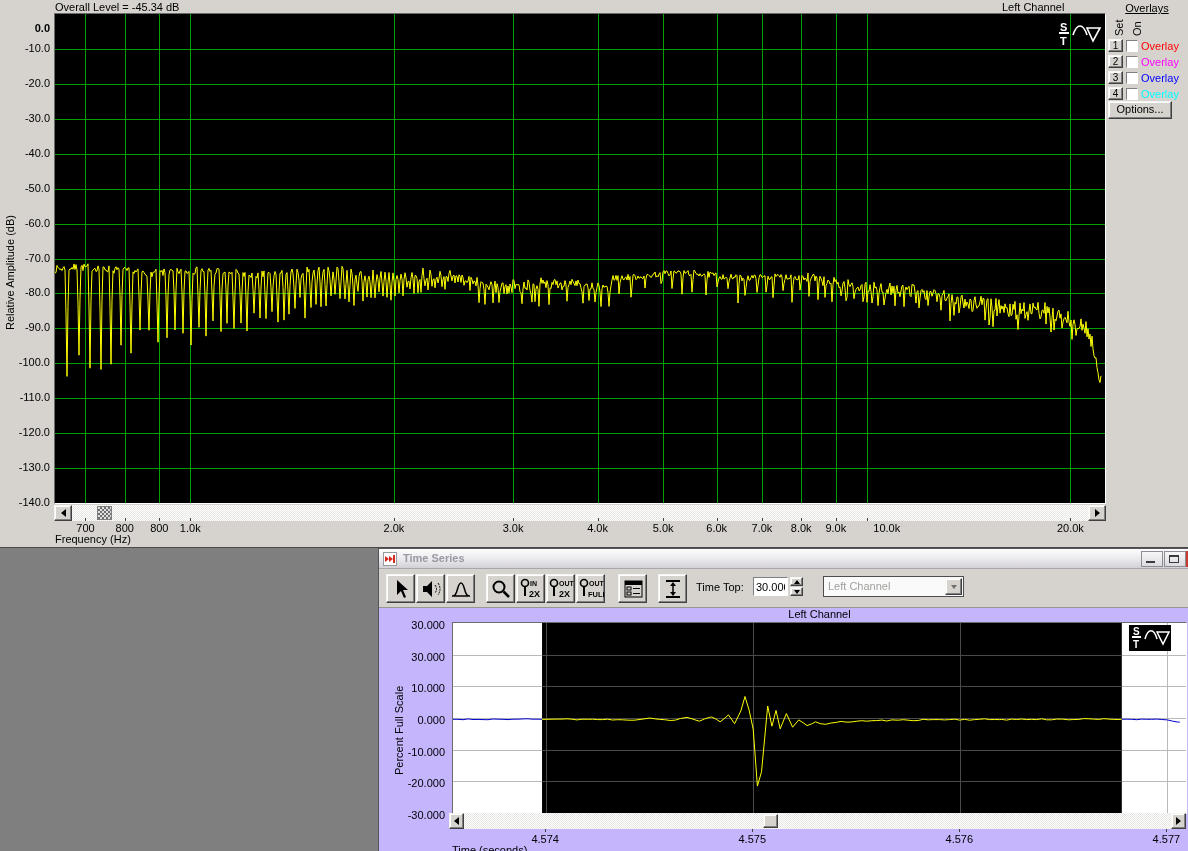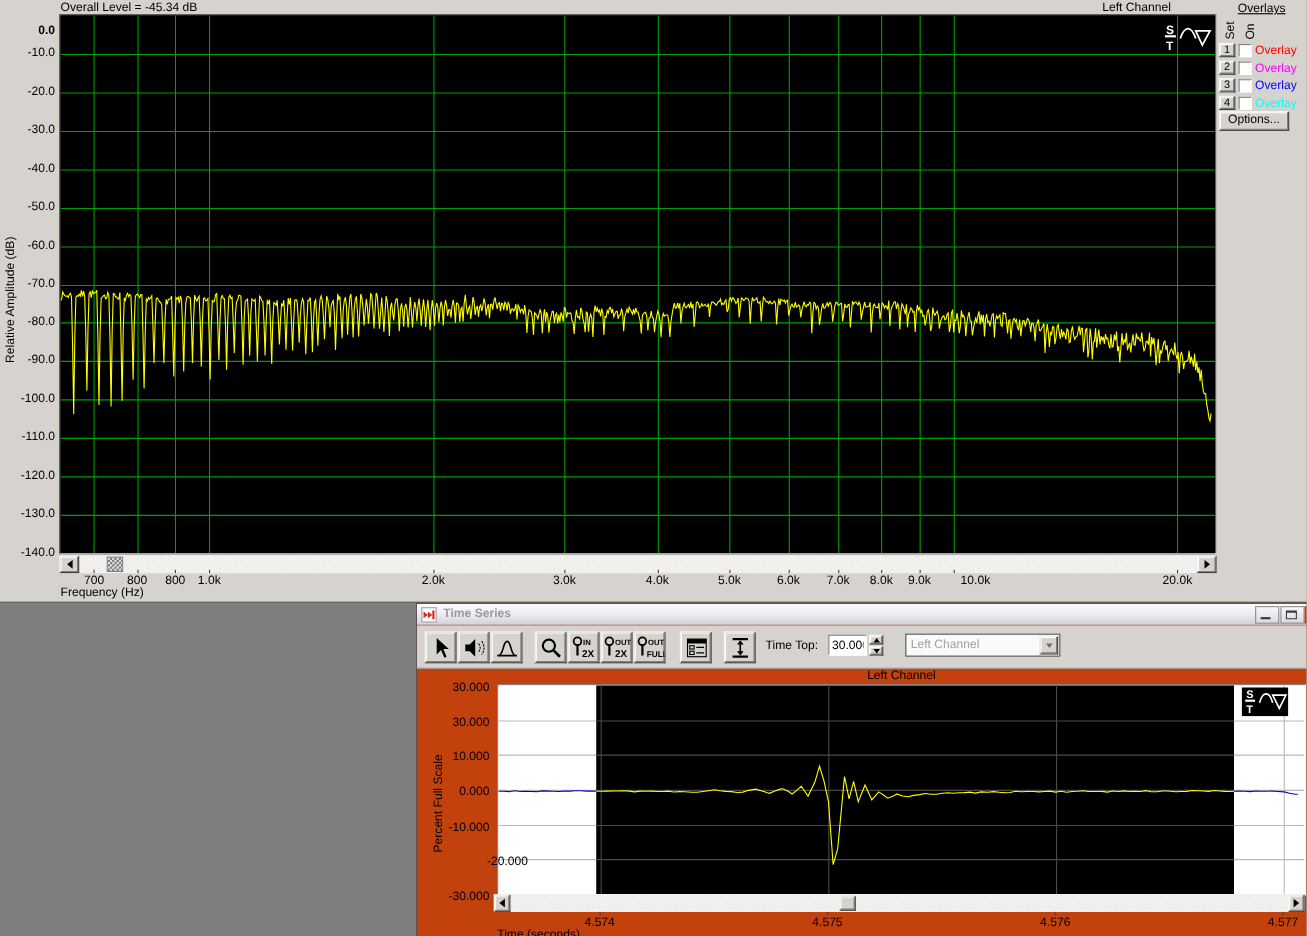--- a/index.html
+++ b/index.html
@@ -35,21 +35,21 @@
   
   .overlays{position:absolute;left:1108px;top:2px;width:80px;}
   .ov-title{position:absolute;left:0;top:0;width:78px;text-align:center;text-decoration:underline;}
   .ov-rows{position:absolute;left:0;top:36px;width:80px;}
   .ov-row{position:absolute;left:0;height:15px;display:flex;align-items:center;}
   .numbtn{width:15px;height:13px;font-size:10px;line-height:11px;text-align:center;}
   .checkbox{width:12px;height:12px;background:#fff;margin-left:3px;}
   .ov-label{margin-left:3px;white-space:nowrap;}
   .options-btn{position:absolute;left:0;top:99px;width:64px;height:18px;font-size:11px;text-align:center;line-height:15px;}
   
-  .ts-window{position:absolute;left:378px;top:548px;width:810px;height:303px;background:#c2410c;
+  .ts-window{position:absolute;left:378px;top:548px;width:810px;height:303px;background:#c4b5fd;
              border-left:1px solid #55545a;border-top:1px solid #55545a;box-sizing:border-box;overflow:hidden;}
   .ts-titlebar{position:absolute;left:0;top:0;width:100%;height:20px;
     background:linear-gradient(#fdfdfe,#e9e8ec 55%,#d3d1d6);border-bottom:1px solid #a8a7ac;box-sizing:border-box;}
   .ts-title-icon{position:absolute;left:4px;top:3px;width:14px;height:14px;background:#fff;border:1px solid #9a99a0;box-sizing:border-box;}
   .ts-title-text{position:absolute;left:24px;top:3px;font-weight:bold;color:#9a99a2;}
   .cap-btn{position:absolute;top:2px;width:22px;height:16px;background:linear-gradient(#f7f7f8,#dcdadf);
            border:1px solid #8e8d93;box-sizing:border-box;}
   .glyph-min{position:absolute;left:4px;bottom:3px;width:9px;height:2px;background:#3a3a3e;}
   .glyph-max{position:absolute;left:4px;top:3px;width:10px;height:8px;border:1px solid #3a3a3e;border-top-width:2px;box-sizing:border-box;}
   .close-sliver{position:absolute;top:2px;right:0;width:2px;height:16px;background:#c8392f;}
@@ -366,21 +366,21 @@
           </g>
         </svg>
     </div>
 
     <div class="ylabels2" id="ylabels2">
         <span style="top: 70px; width: 66px;">30.000</span>
         <span style="top: 101.667px; width: 66px;">30.000</span>
         <span style="top: 133.333px; width: 66px;">10.000</span>
         <span style="top: 165px; width: 66px;">0.000</span>
         <span style="top: 196.667px; width: 66px;">-10.000</span>
-        <span style="top: 228.333px; width: 66px; margin-left: 35px;">-20.000</span>
+        <span style="top: 228.333px; width: 66px;">-20.000</span>
         <span style="top: 260px; width: 66px;">-30.000</span>
       </div>
     <div class="vlabel" style="left:14px;top:226px;">Percent Full Scale</div>
 
     <div class="scrollbar" style="left:70px;top:264px;width:737px;">
       <div class="sbtn btn3d" style="left:0;width:15px">
           <div class="tri-l"></div>
         </div>
       <div class="thumb-plain btn3d" style="left:314px"></div>
       <div class="sbtn btn3d" style="right:0;width:15px">

